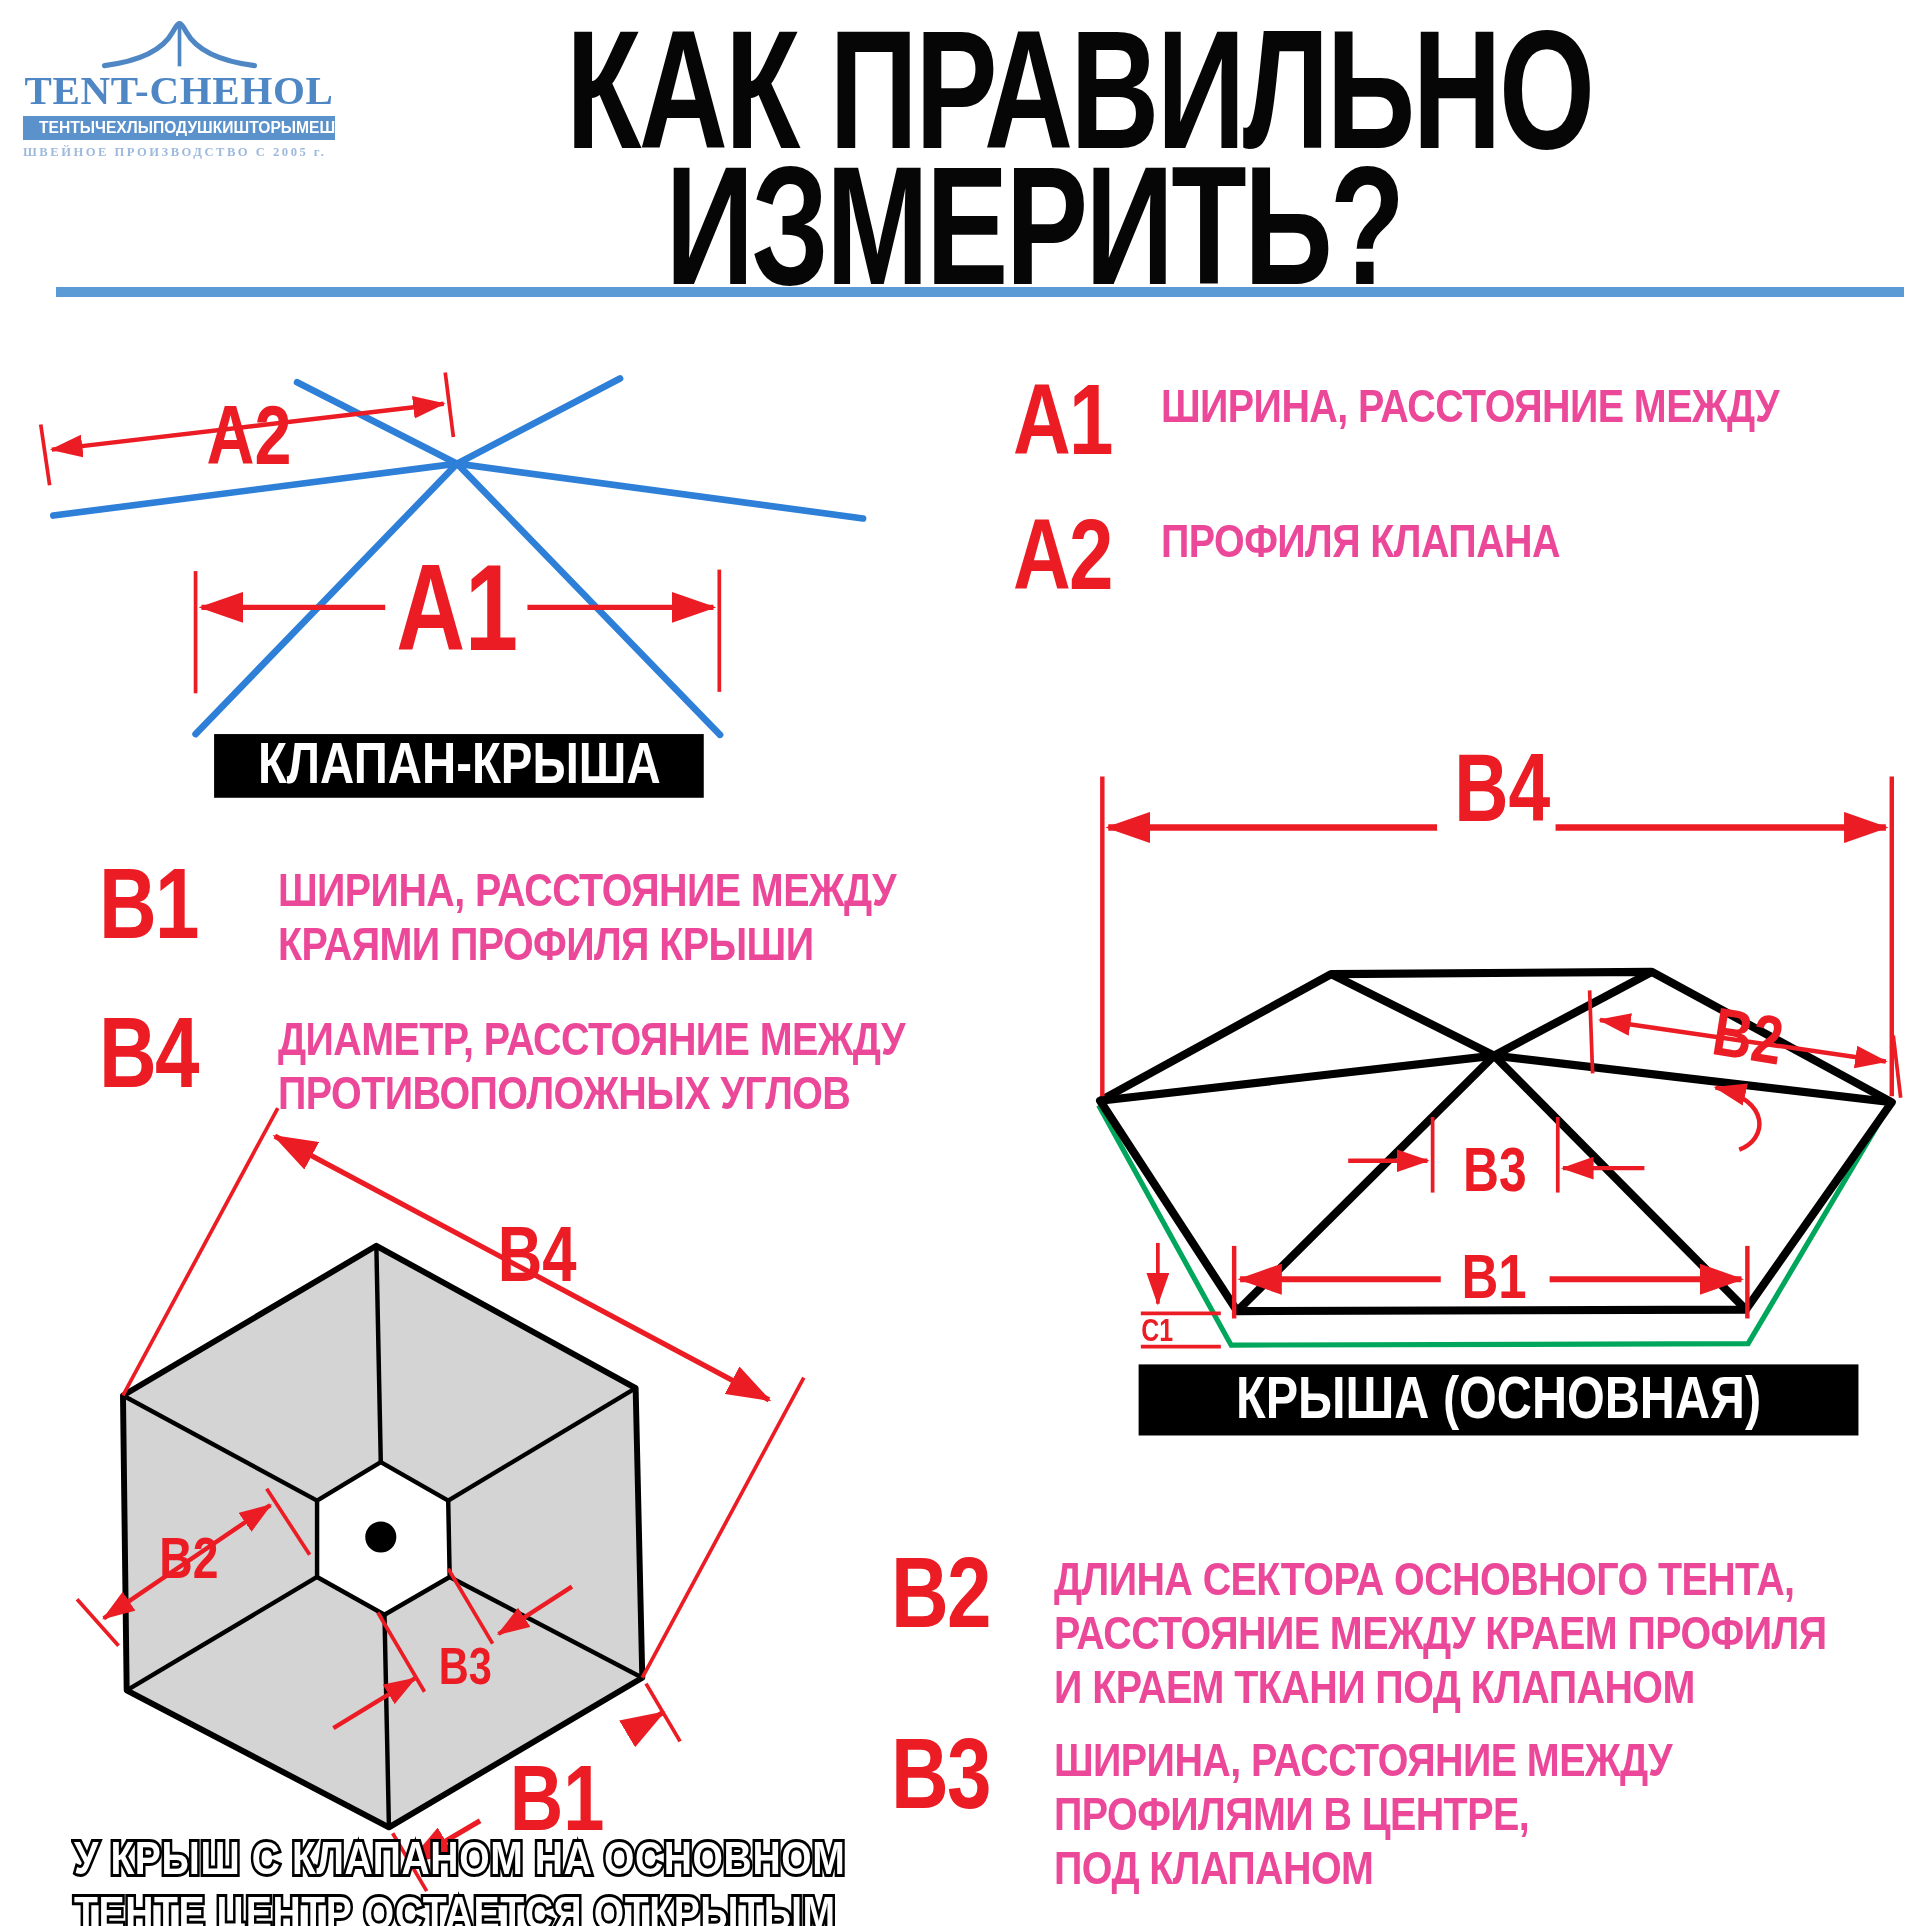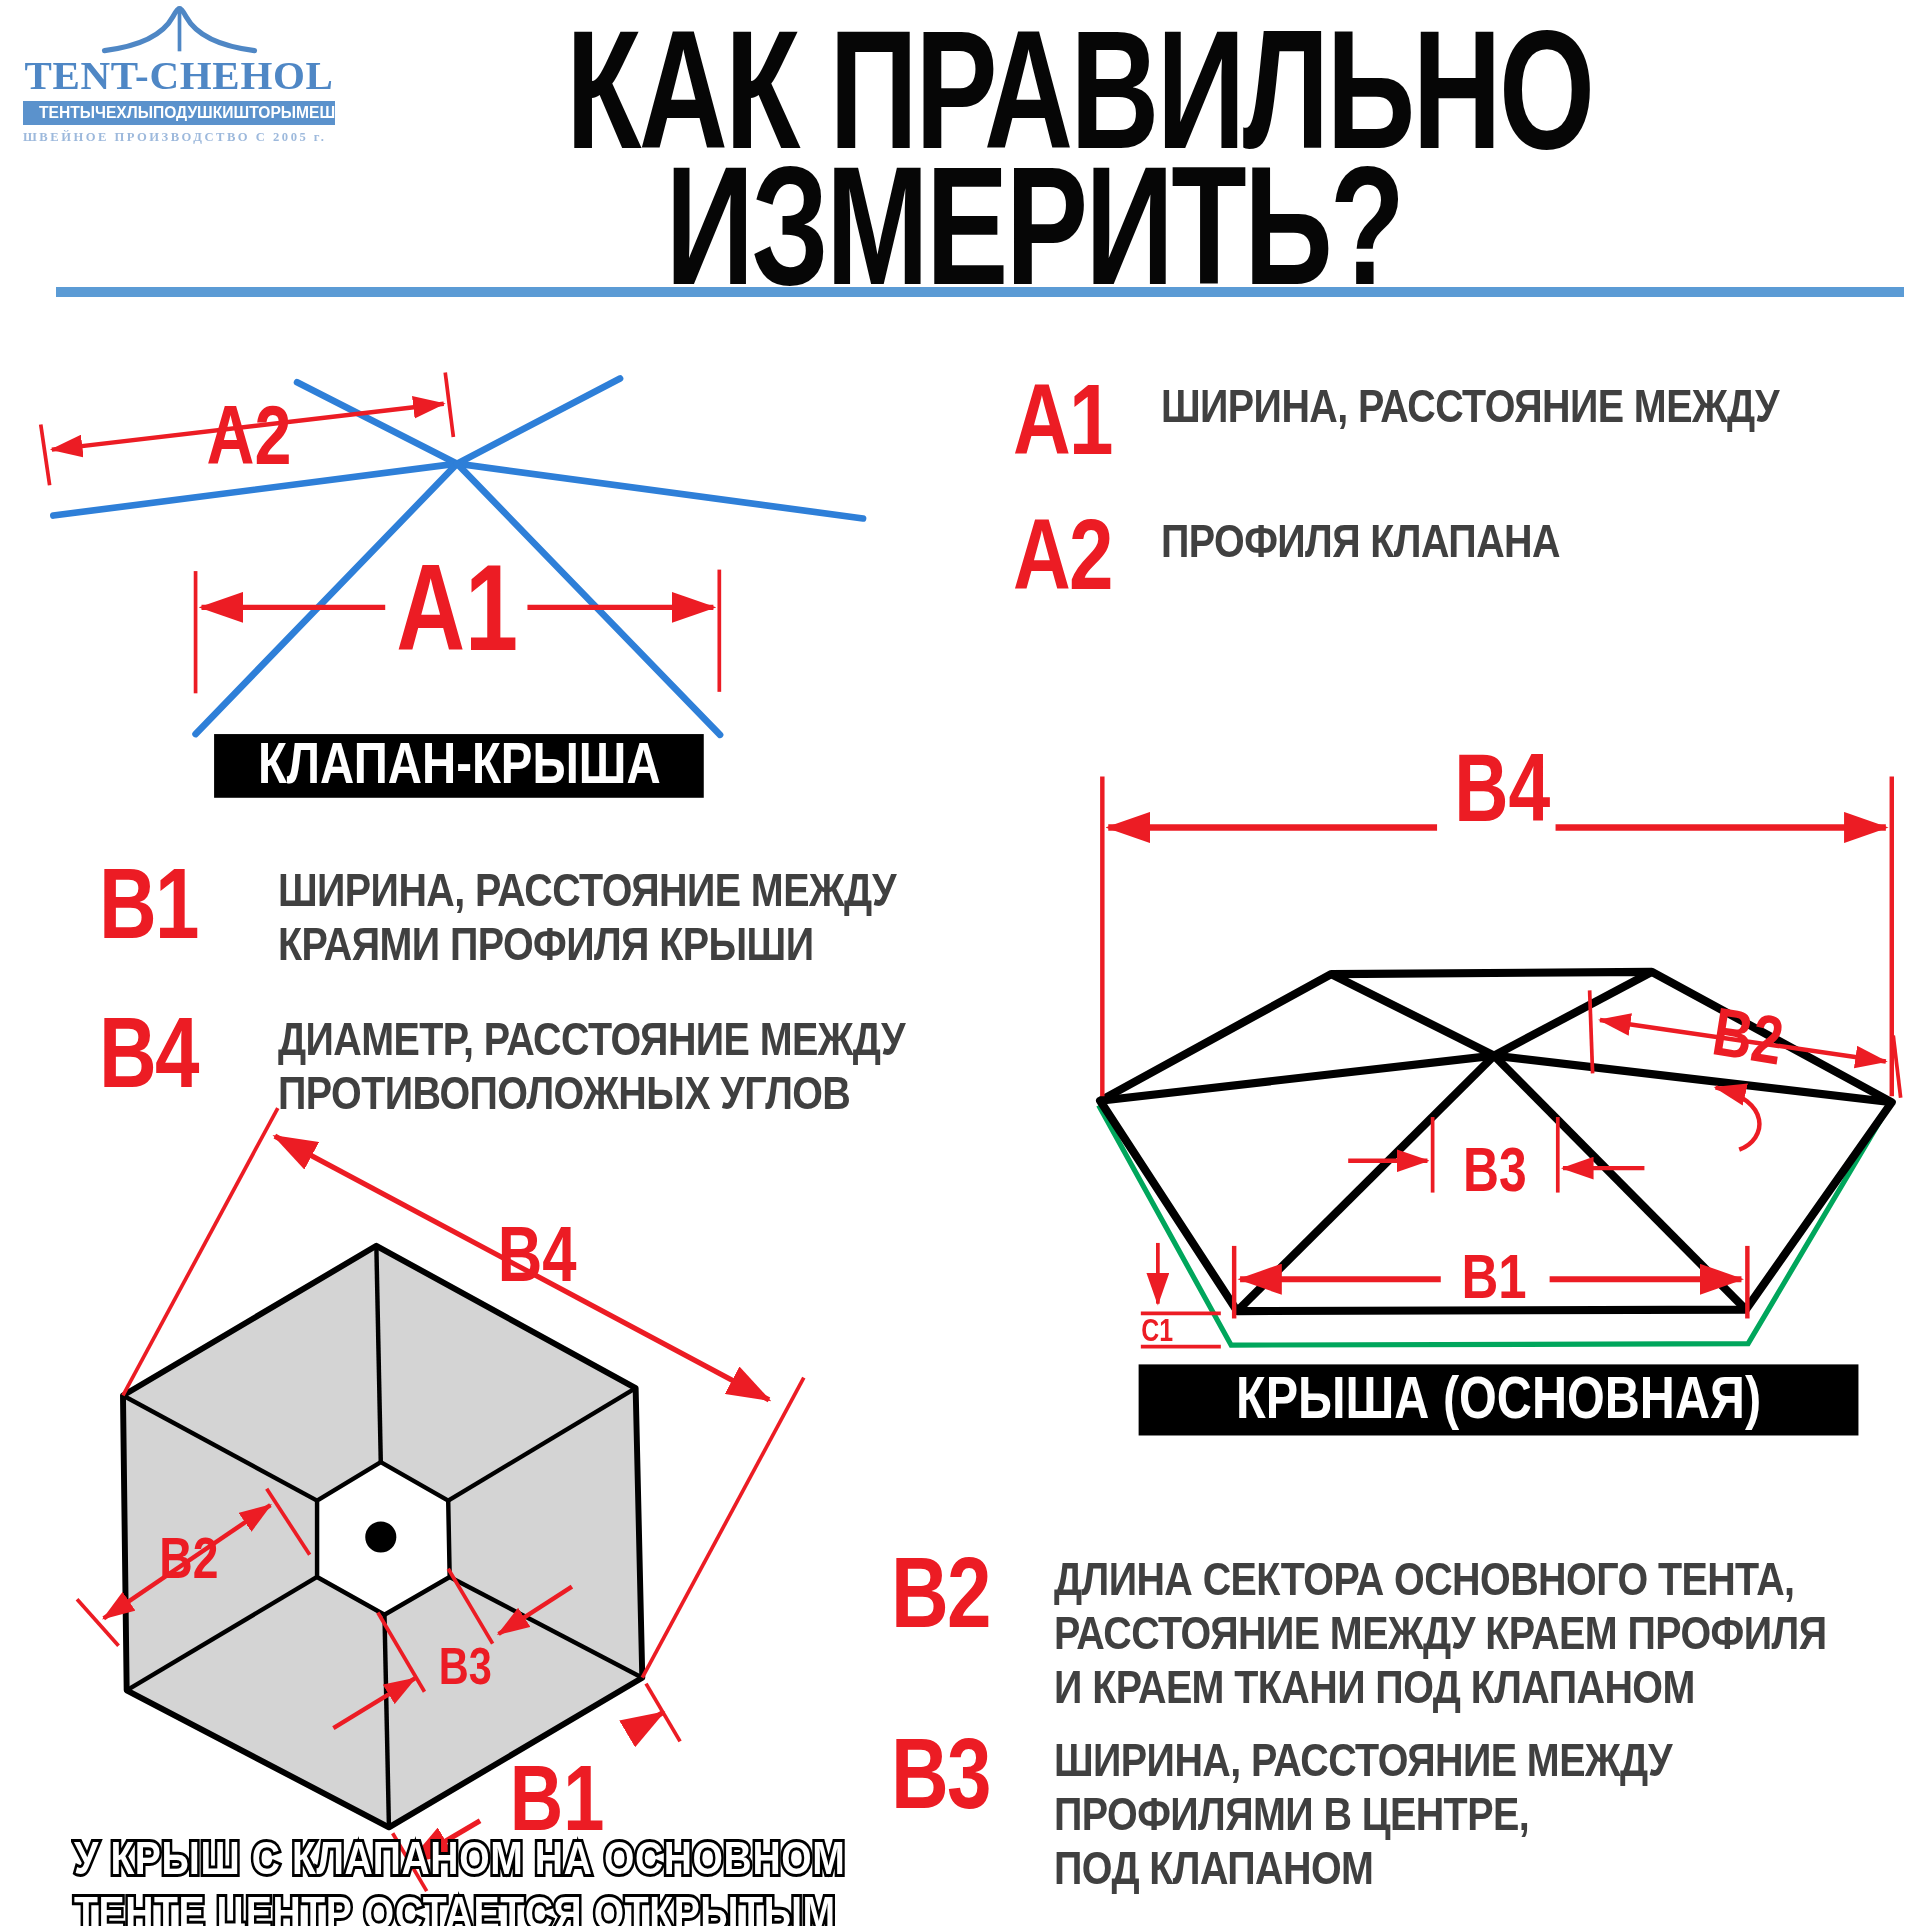--- a/index.html
+++ b/index.html
@@ -1,19 +1,19 @@
 <!DOCTYPE html>
 <html style="font-size:12px"><head>
 <meta charset="utf-8">
 <style>
   html,body{margin:0;padding:0;background:#888;}
   .canvas{position:relative;width:1926px;height:1926px;background:#ffffff;overflow:hidden;
           font-family:"Liberation Sans",sans-serif;}
   
-  .logo{position:absolute;left:23px;top:5px;width:312px;}
+  .logo{position:absolute;left:23px;top:20px;width:312px;}
   .logo-icon{display:block;margin:0 auto;width:157px;height:50px;}
   .logo-brand{font-family:"Liberation Serif",serif;font-weight:bold;font-size:41px;line-height:1;
               color:#4F87C5;text-align:center;white-space:nowrap;letter-spacing:0.7px;}
   .logo-bar{margin-top:5.2px;background:#5B92CC;color:#fff;display:flex;justify-content:space-between;
             align-items:center;padding:3px 16px;font-size:15.6px;font-weight:bold;}
   .logo-tagline{margin-top:4.4px;color:#9DB9DC;font-size:12.6px;font-weight:bold;letter-spacing:2.5px;
                 white-space:nowrap;font-family:Liberation Serif, serif;}
   
   .title{position:absolute;left:393px;top:22px;width:1282px;text-align:center;color:#060606;
          font-weight:bold;}
@@ -25,21 +25,21 @@
   .blue-spoke{stroke:#2E7FD8;stroke-width:9;stroke-linecap:round;}
   .rline{stroke:#EC1C24;fill:none;}
   .rlabel{fill:#EC1C24;font-weight:bold;font-family:"Liberation Sans",sans-serif;}
   .blk{stroke:#000;fill:none;}
   .cap-text{fill:#ffffff;font-weight:bold;font-family:"Liberation Sans",sans-serif;}
   
   .def-row{position:absolute;display:flex;align-items:flex-start;}
   .def-key{color:#EC1C24;font-weight:bold;font-size:100px;line-height:1;letter-spacing:-2.2px;
            transform:scaleX(0.8);transform-origin:left top;flex:0 0 auto;}
   .def-lines{padding-top:10.4px;}
-  .def-line{font-weight:bold;color:#404040;font-size:47px;line-height:54px;white-space:nowrap;}
+  .def-line{font-weight:bold;color:#ec4899;font-size:47px;line-height:54px;white-space:nowrap;}
   .def-line>span{display:inline-block;transform:scaleX(0.84);transform-origin:left top;
                  letter-spacing:-0.7px;}
   .w-a .def-key{width:148px;}
   .w-b .def-key{width:179px;}
   .w-c .def-key{width:163px;}
   
   .note{position:absolute;left:74px;top:1831px;color:#fff;font-weight:bold;}
   .note-line{font-size:46px;line-height:55px;white-space:nowrap;}
   .note-line>span{display:inline-block;transform:scaleX(0.85);transform-origin:left top;
       -webkit-text-stroke:6px #000;paint-order:stroke fill;letter-spacing:0.7px;}

